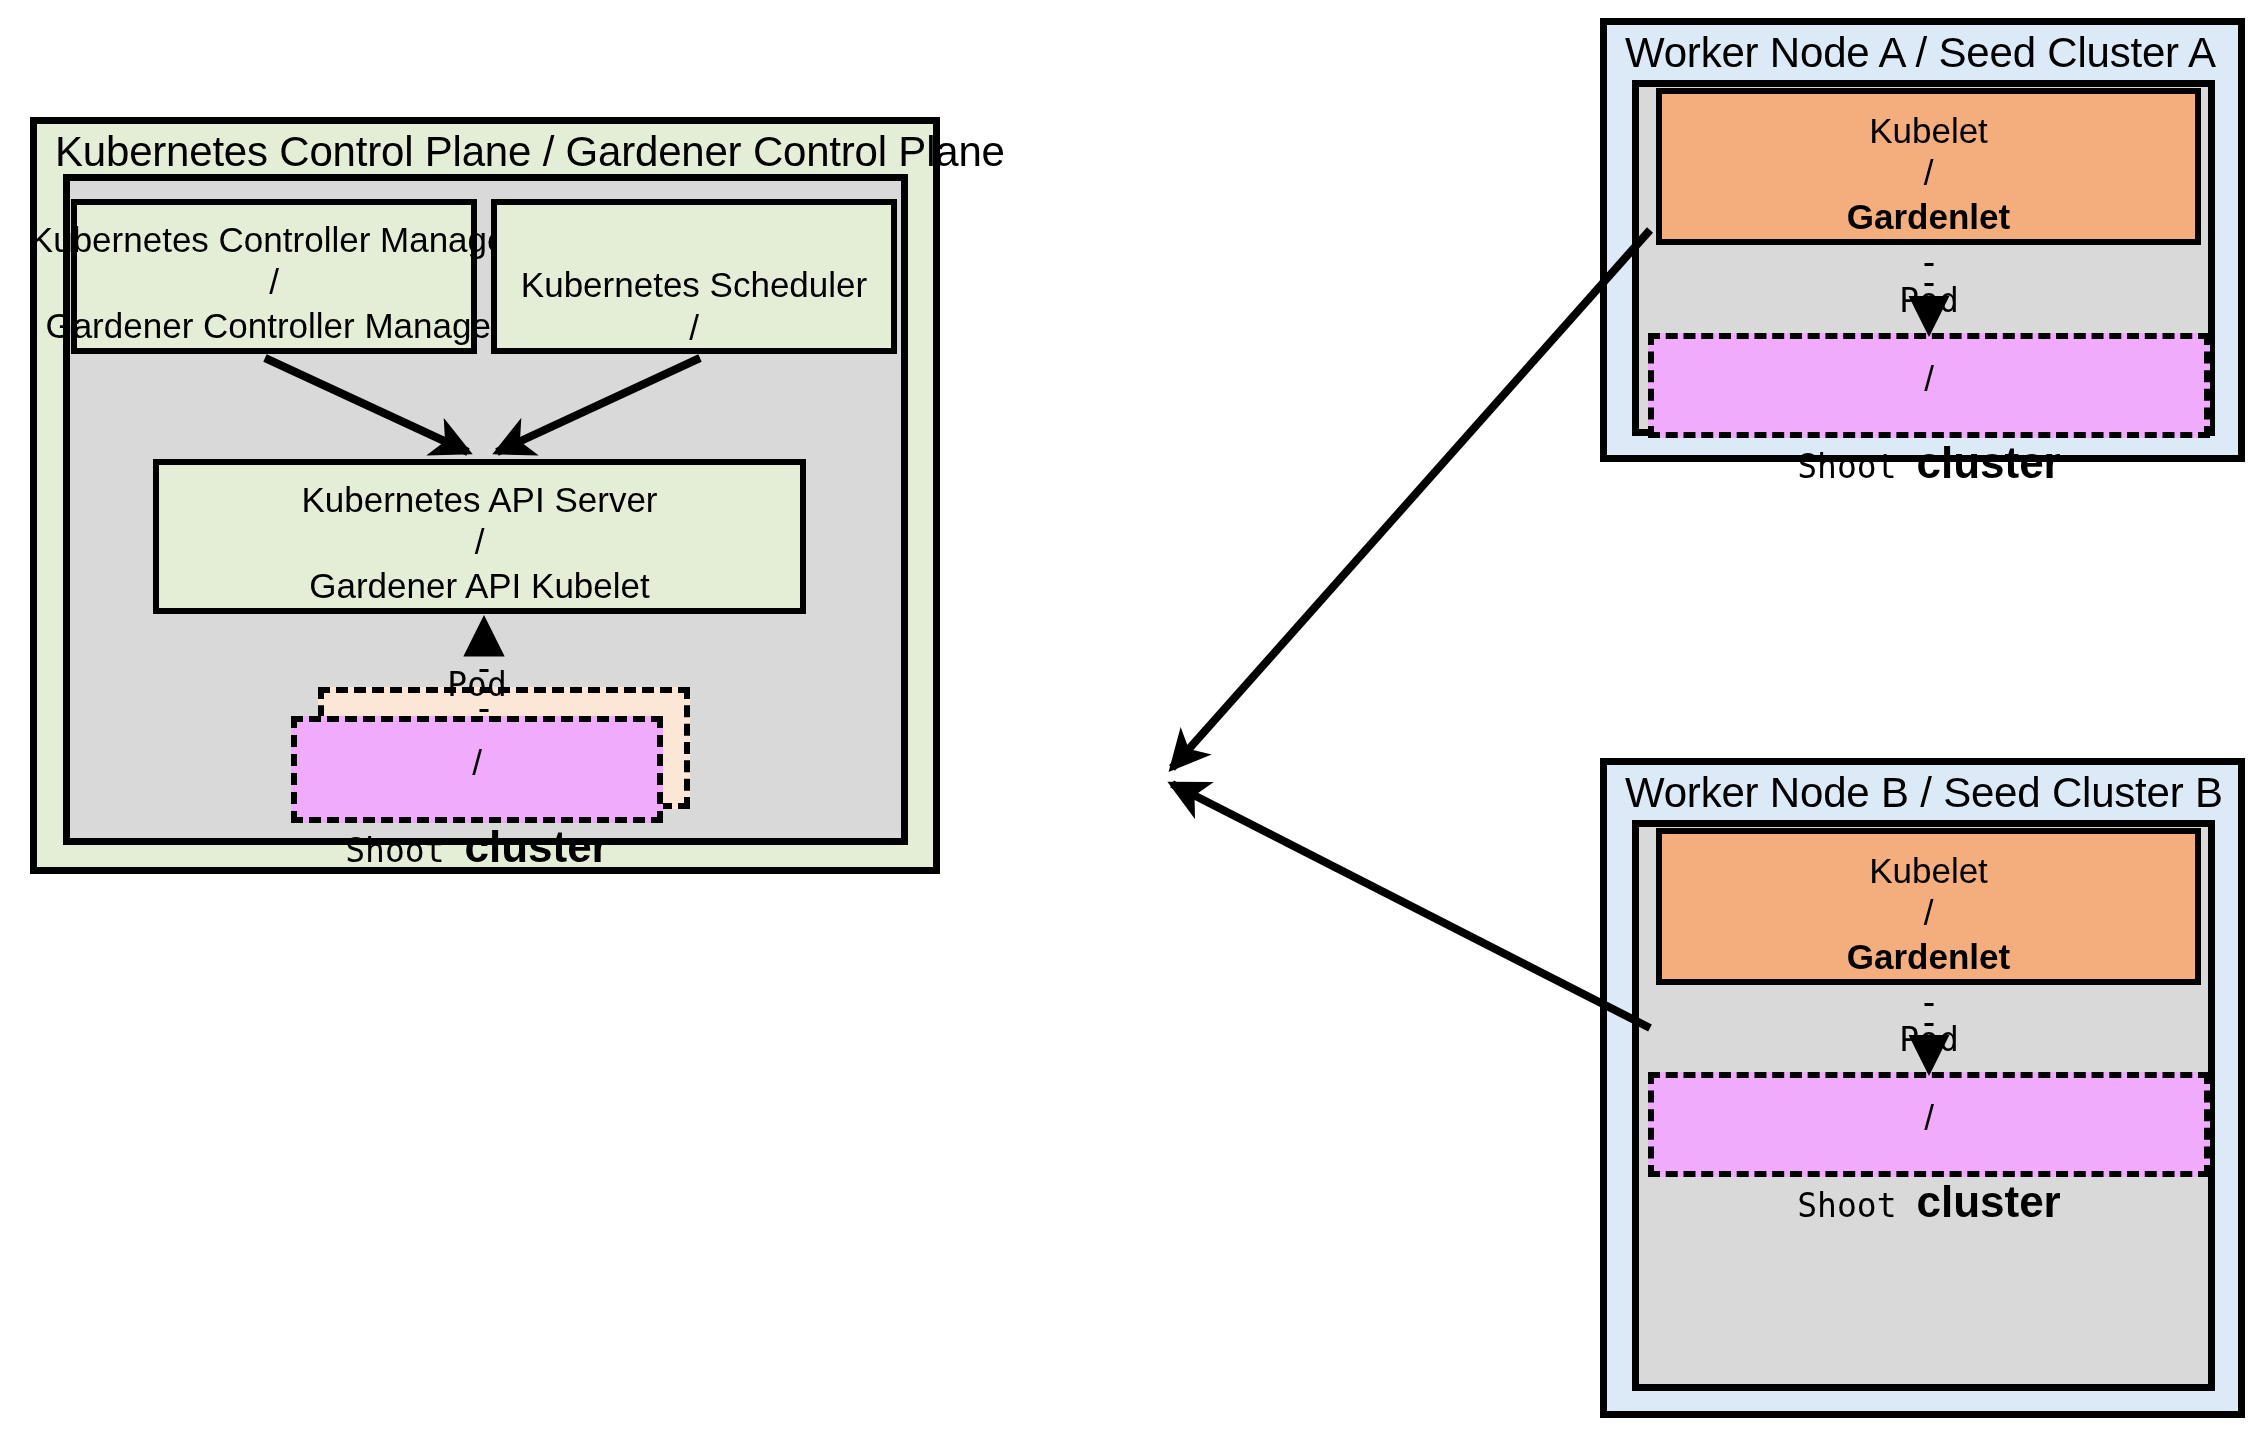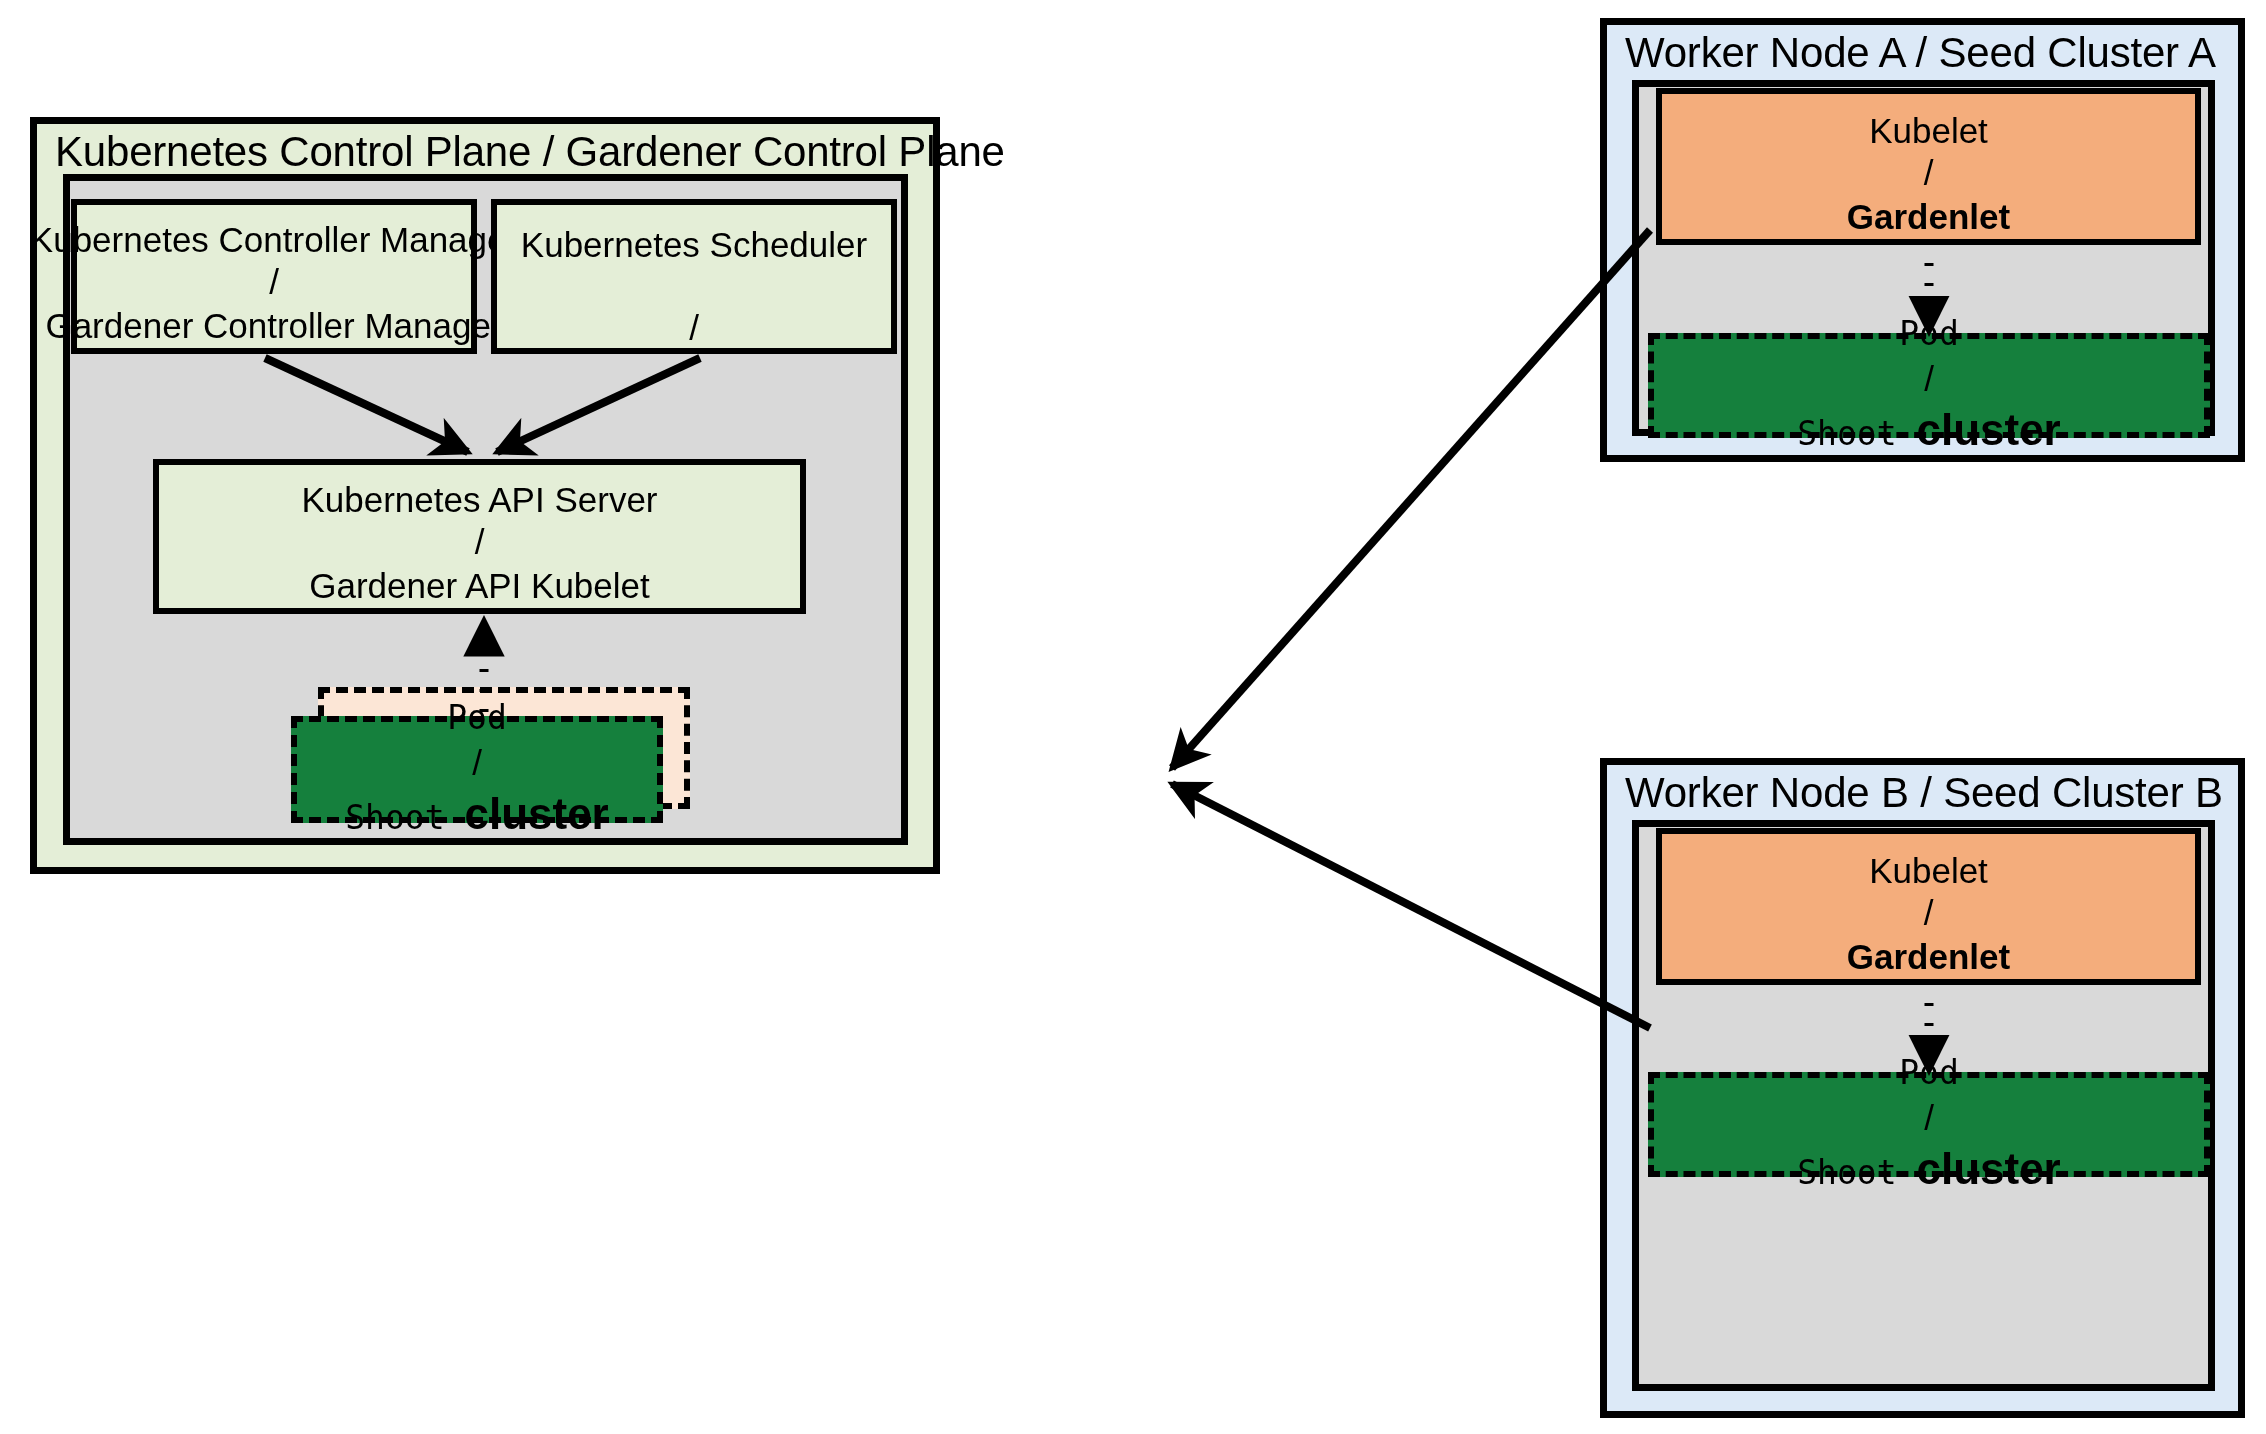--- a/index.html
+++ b/index.html
@@ -78,28 +78,29 @@
   .comp .line.bold { font-weight: bold; }
   .comp .slash {
     font-size: 35px;
     line-height: 1.15;
   }
 
   
   .pod {
     position: absolute;
     box-sizing: border-box;
-    background: #15803d;
+    background: #f0abfc;
     border: 6px dashed #000000;
     display: flex;
     flex-direction: column;
     align-items: center;
     justify-content: center;
     text-align: center;
     line-height: 1.30;
+    gap: 33px;
   }
   .pod .mono {
     font-family: "DejaVu Sans Mono", "Liberation Mono", monospace;
     font-size: 33px;
     color: #000000;
     white-space: nowrap;
   }
   .pod .slash {
     font-family: "Liberation Sans", sans-serif;
     font-size: 35px;
@@ -143,21 +144,21 @@
   </div>
 
   <div class="panel-gray" style="left:63px; top:174px; width:845px; height:671px;"></div>
 
   <div class="comp comp-green" style="left:71px; top:199px; width:406px; height:155px;">
     <div class="line">Kubernetes Controller Manager</div>
     <div class="slash">/</div>
     <div class="line">Gardener Controller Manager</div>
   </div>
 
-  <div class="comp comp-green" style="left:491px; top:199px; width:406px; height:155px;gap:40px;">
+  <div class="comp comp-green" style="left:491px; top:199px; width:406px; height:155px;">
     <div class="line">Kubernetes Scheduler</div>
     <div class="slash">/</div>
   </div>
 
   <div class="comp comp-green" style="left:153px; top:459px; width:653px; height:155px;">
     <div class="line">Kubernetes API Server</div>
     <div class="slash">/</div>
     <div class="line">Gardener API Kubelet</div>
   </div>
 

